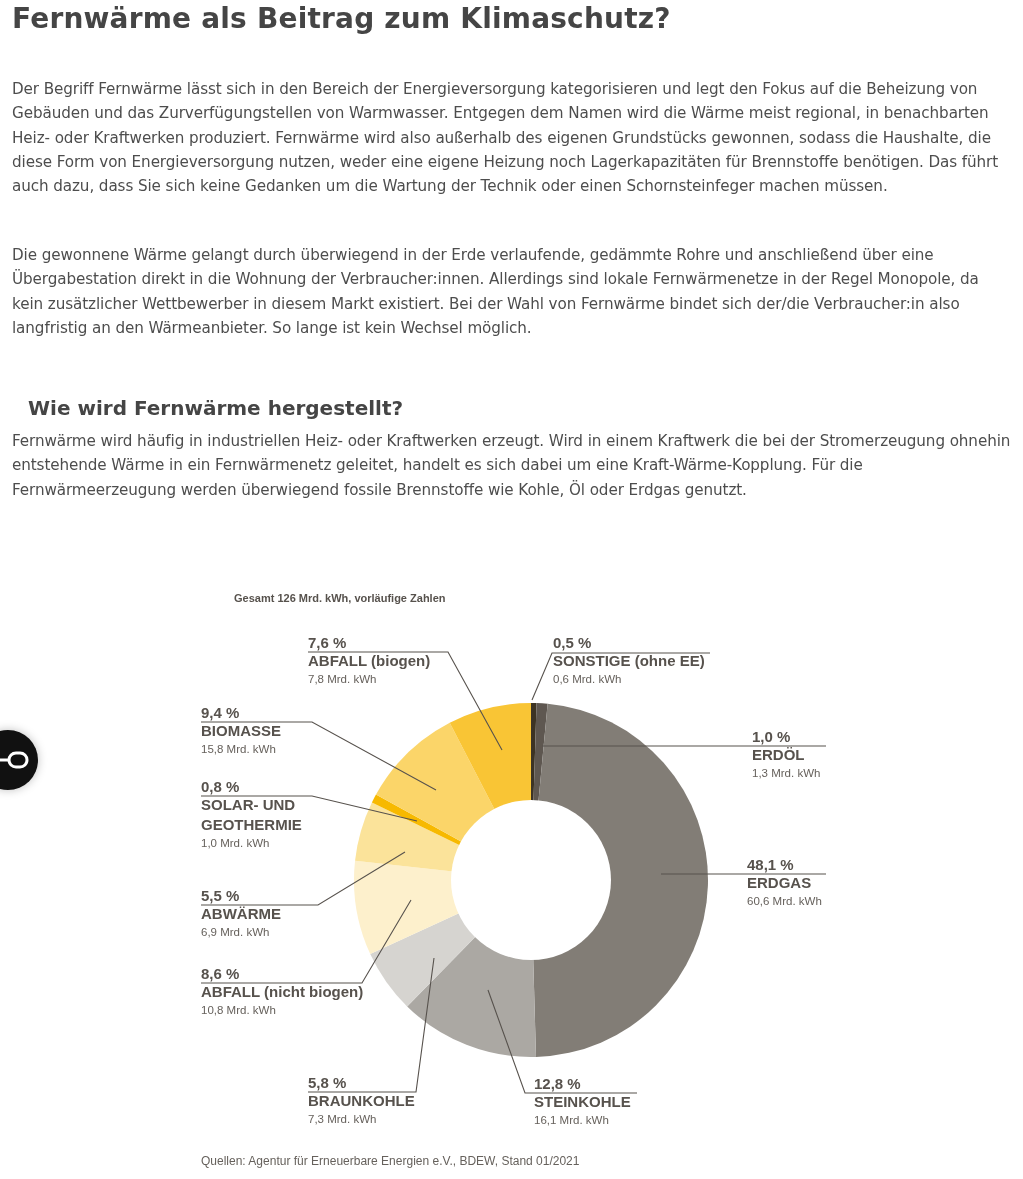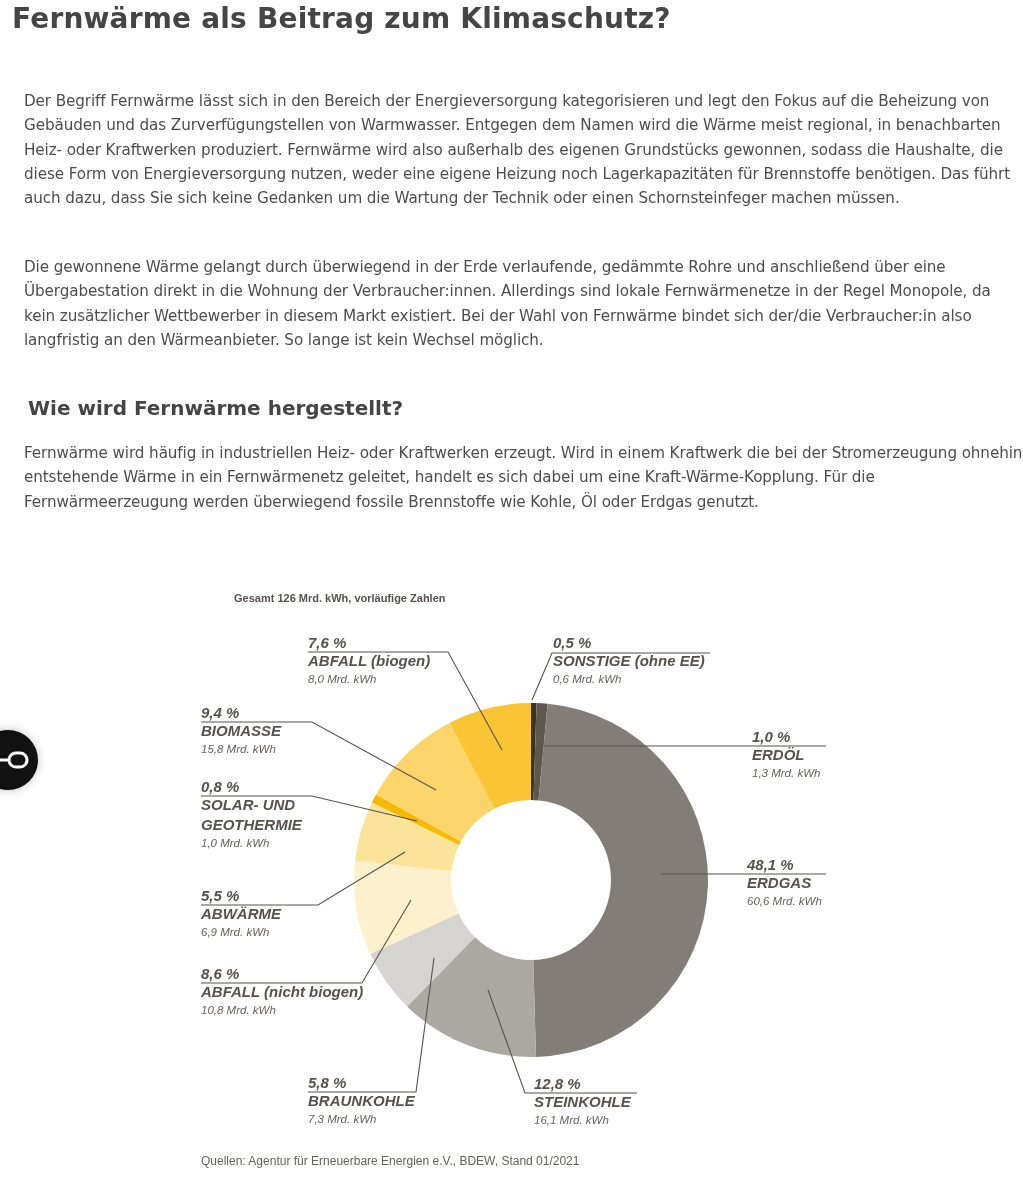--- a/index.html
+++ b/index.html
@@ -1,25 +1,25 @@
 <!DOCTYPE html>
 <html><head>
 <meta charset="utf-8">
 <style>
   html, body { margin:0; padding:0; background:#ffffff; }
   body { width:1023px; height:1179px; position:relative; overflow:hidden; font-family:"DejaVu Sans", sans-serif; color:#4a4a4a; }
   .h1 { position:absolute; left:12px; top:2px; font-size:28px; font-weight:bold; color:#454545; letter-spacing:0.2px; margin:0; }
   .h2 { position:absolute; left:12px; top:380px; font-size:20px; font-weight:bold; color:#454545; margin:16px; }
-  .p { position:absolute; left:12px; width:1000px; font-size:15.2px; line-height:24.3px; color:#4d4d4d; margin:12px; letter-spacing:-0.1px; }
+  .p { position:absolute; left:12px; width:1000px; font-size:15.2px; line-height:24.3px; color:#4d4d4d; margin:0; letter-spacing:-0.1px; }
   #p1 { top:77px; }
   #p2 { top:243px; }
   #p3 { top:429px; }
   .chart-title { position:absolute; left:201px; top:538px; font-family:"Liberation Sans", sans-serif; font-weight:bold; font-size:22.5px; line-height:25px; color:#57524d; letter-spacing:0.1px; }
   .chart-sub { position:absolute; left:201px; top:592px; font-family:"Liberation Sans", sans-serif; font-weight:bold; font-size:11px; color:#57524d;margin-left:33px; }
-  .lbl { position:absolute; font-family:"Liberation Sans", sans-serif; color:#57524d;font-style:italic; }
+  .lbl { position:absolute; font-family:"Liberation Sans", sans-serif; color:#57524d; }
   .lbl .pct { font-weight:bold; font-size:15px; line-height:17px; }
   .lbl .name { font-weight:bold; font-size:15px; line-height:20px; }
   .lbl .val { font-size:11.5px; line-height:16px; color:#66615c; }
   .source { position:absolute; left:201px; top:1154px; font-family:"Liberation Sans", sans-serif; font-size:12px; color:#66615c; }
   svg.chart { position:absolute; left:0; top:0; }
   .feedback { position:absolute; left:-22px; top:730px; width:60px; height:60px; border-radius:50%; background:#111111; box-shadow:0 0 10px rgba(0,0,0,0.25); }
 </style>
 </head>
 <body>
 
@@ -68,21 +68,21 @@
 
       <polyline points="542,746 826,746"></polyline>
 
       <polyline points="661,874 826,874"></polyline>
     </g>
   </svg>
 
   <div class="lbl" style="left:308px; top:634px;">
     <div class="pct">7,6 %</div>
     <div class="name">ABFALL (biogen)</div>
-    <div class="val">8,0 Mrd. kWh</div>
+    <div class="val">7,8 Mrd. kWh</div>
   </div>
   <div class="lbl" style="left:553px; top:634px;">
     <div class="pct">0,5 %</div>
     <div class="name">SONSTIGE (ohne EE)</div>
     <div class="val">0,6 Mrd. kWh</div>
   </div>
   <div class="lbl" style="left:201px; top:704px;">
     <div class="pct">9,4 %</div>
     <div class="name">BIOMASSE</div>
     <div class="val">15,8 Mrd. kWh</div>

